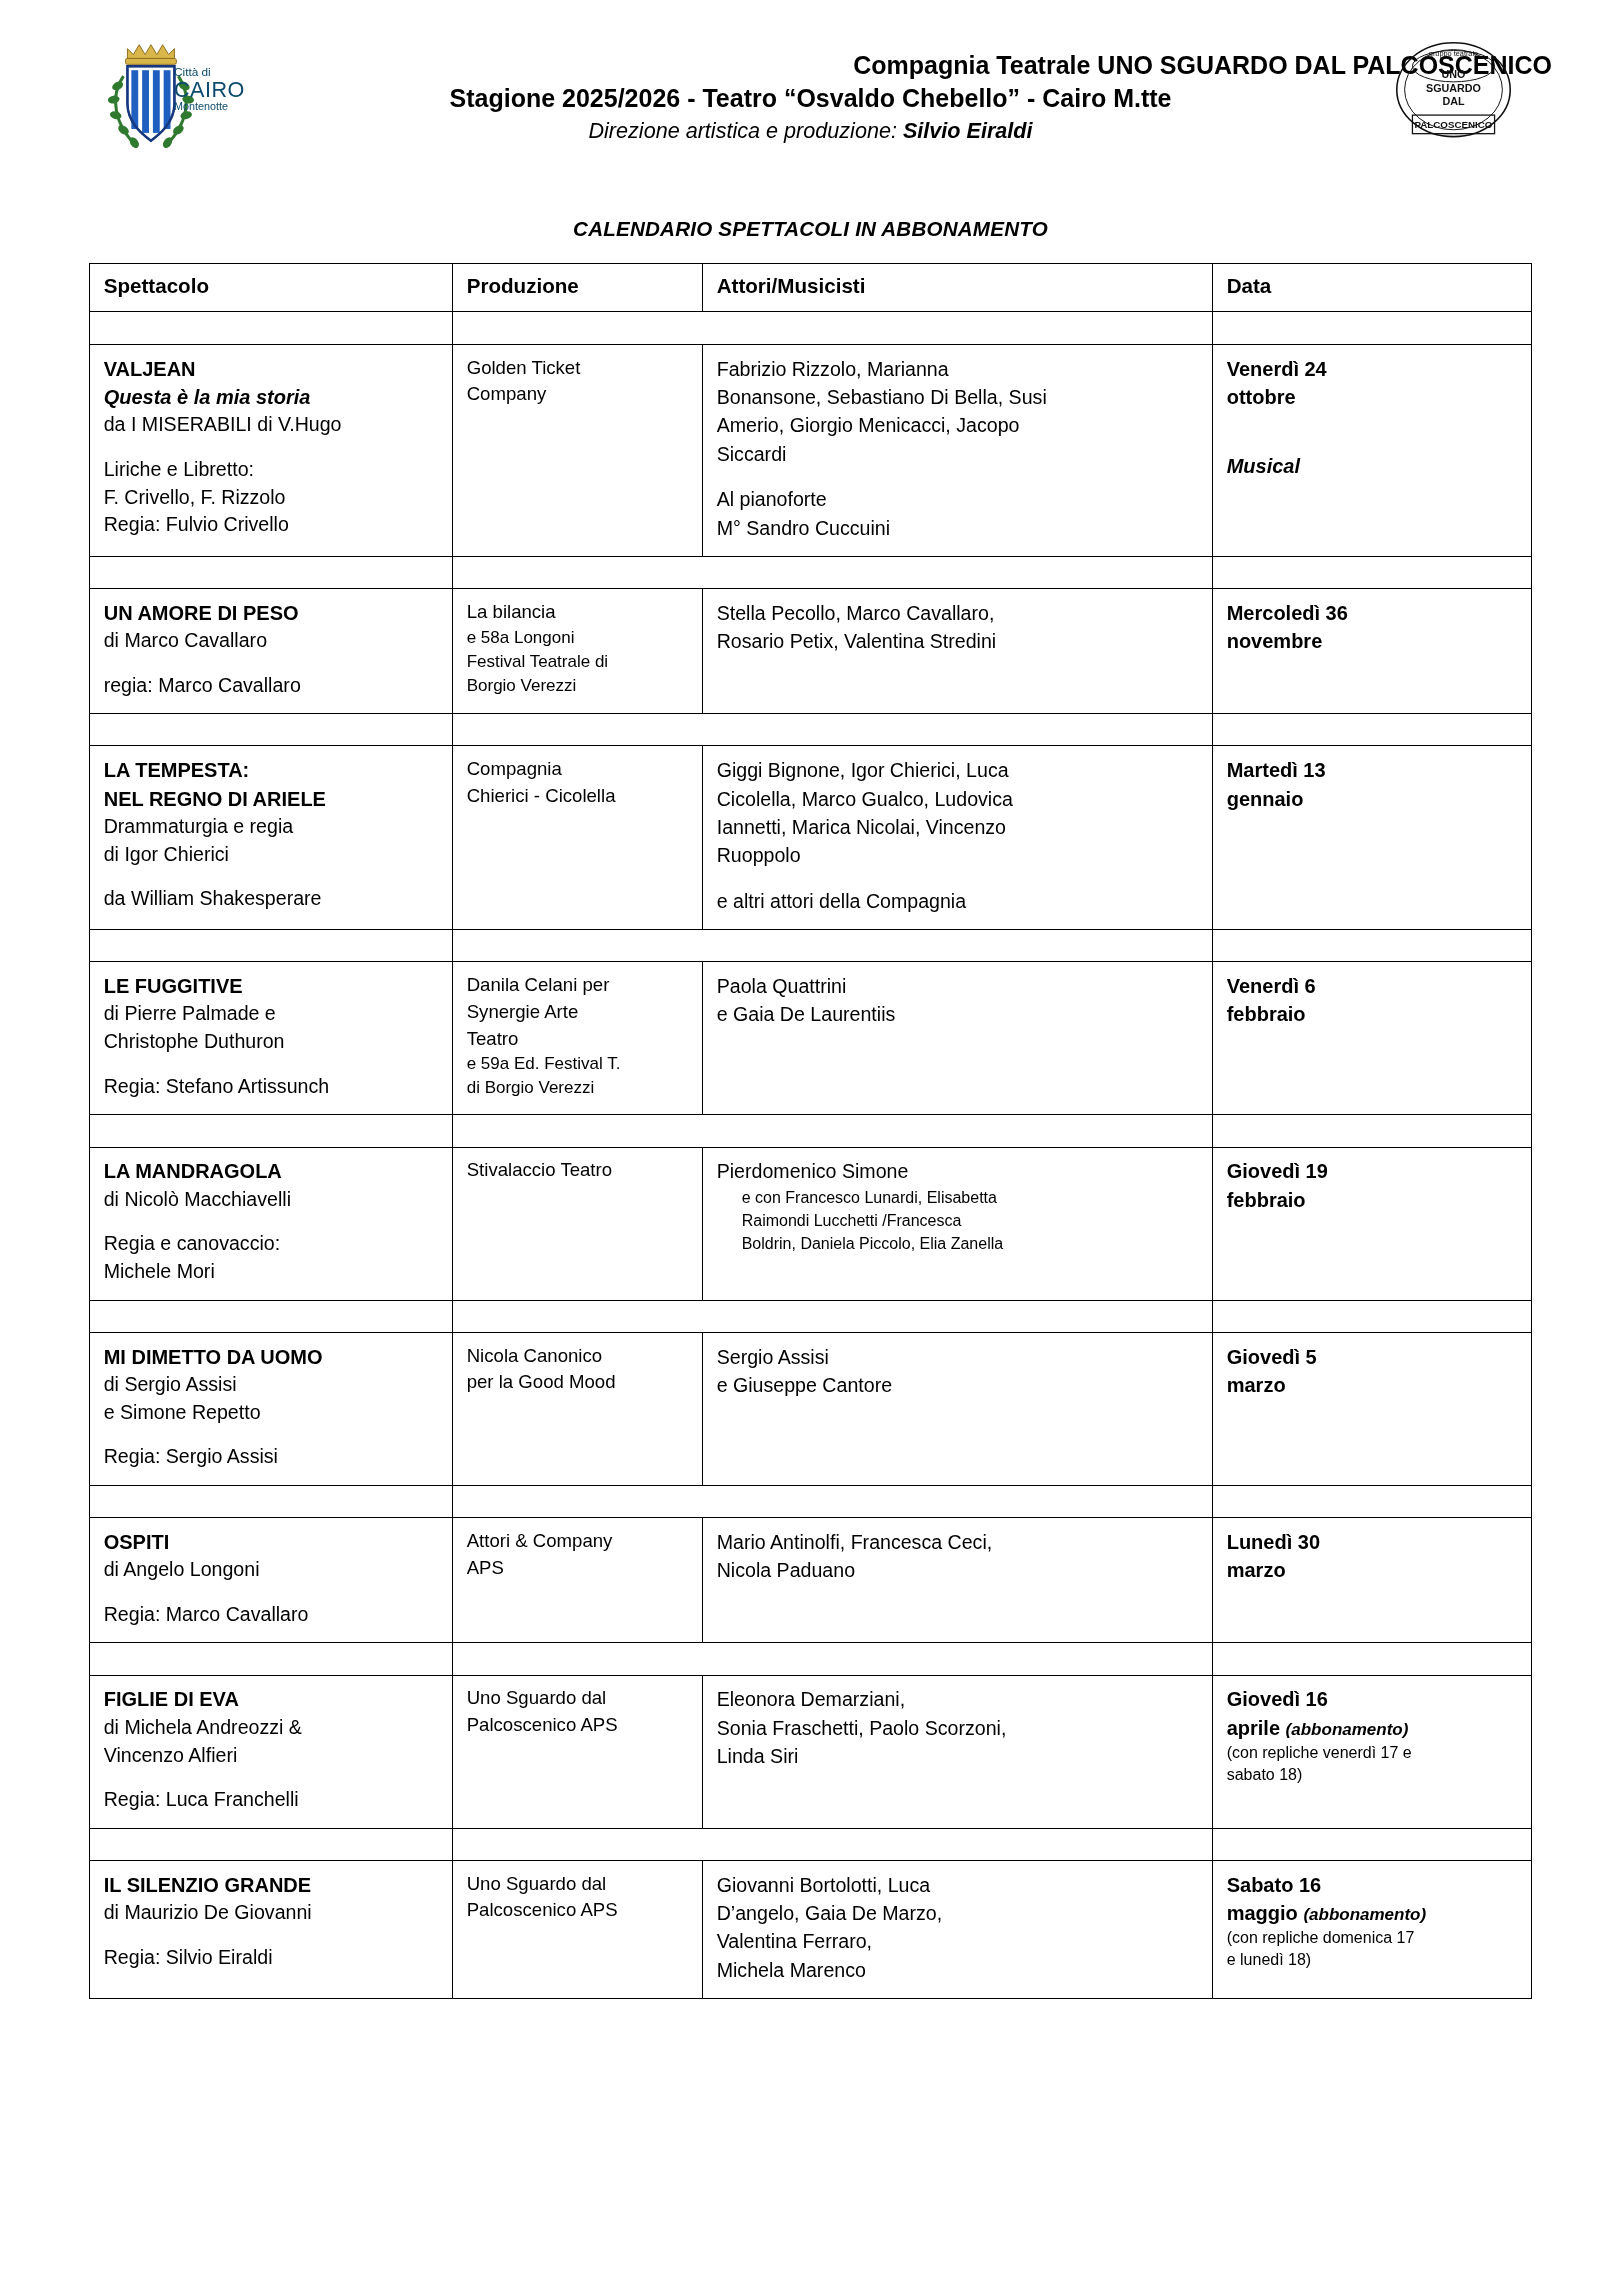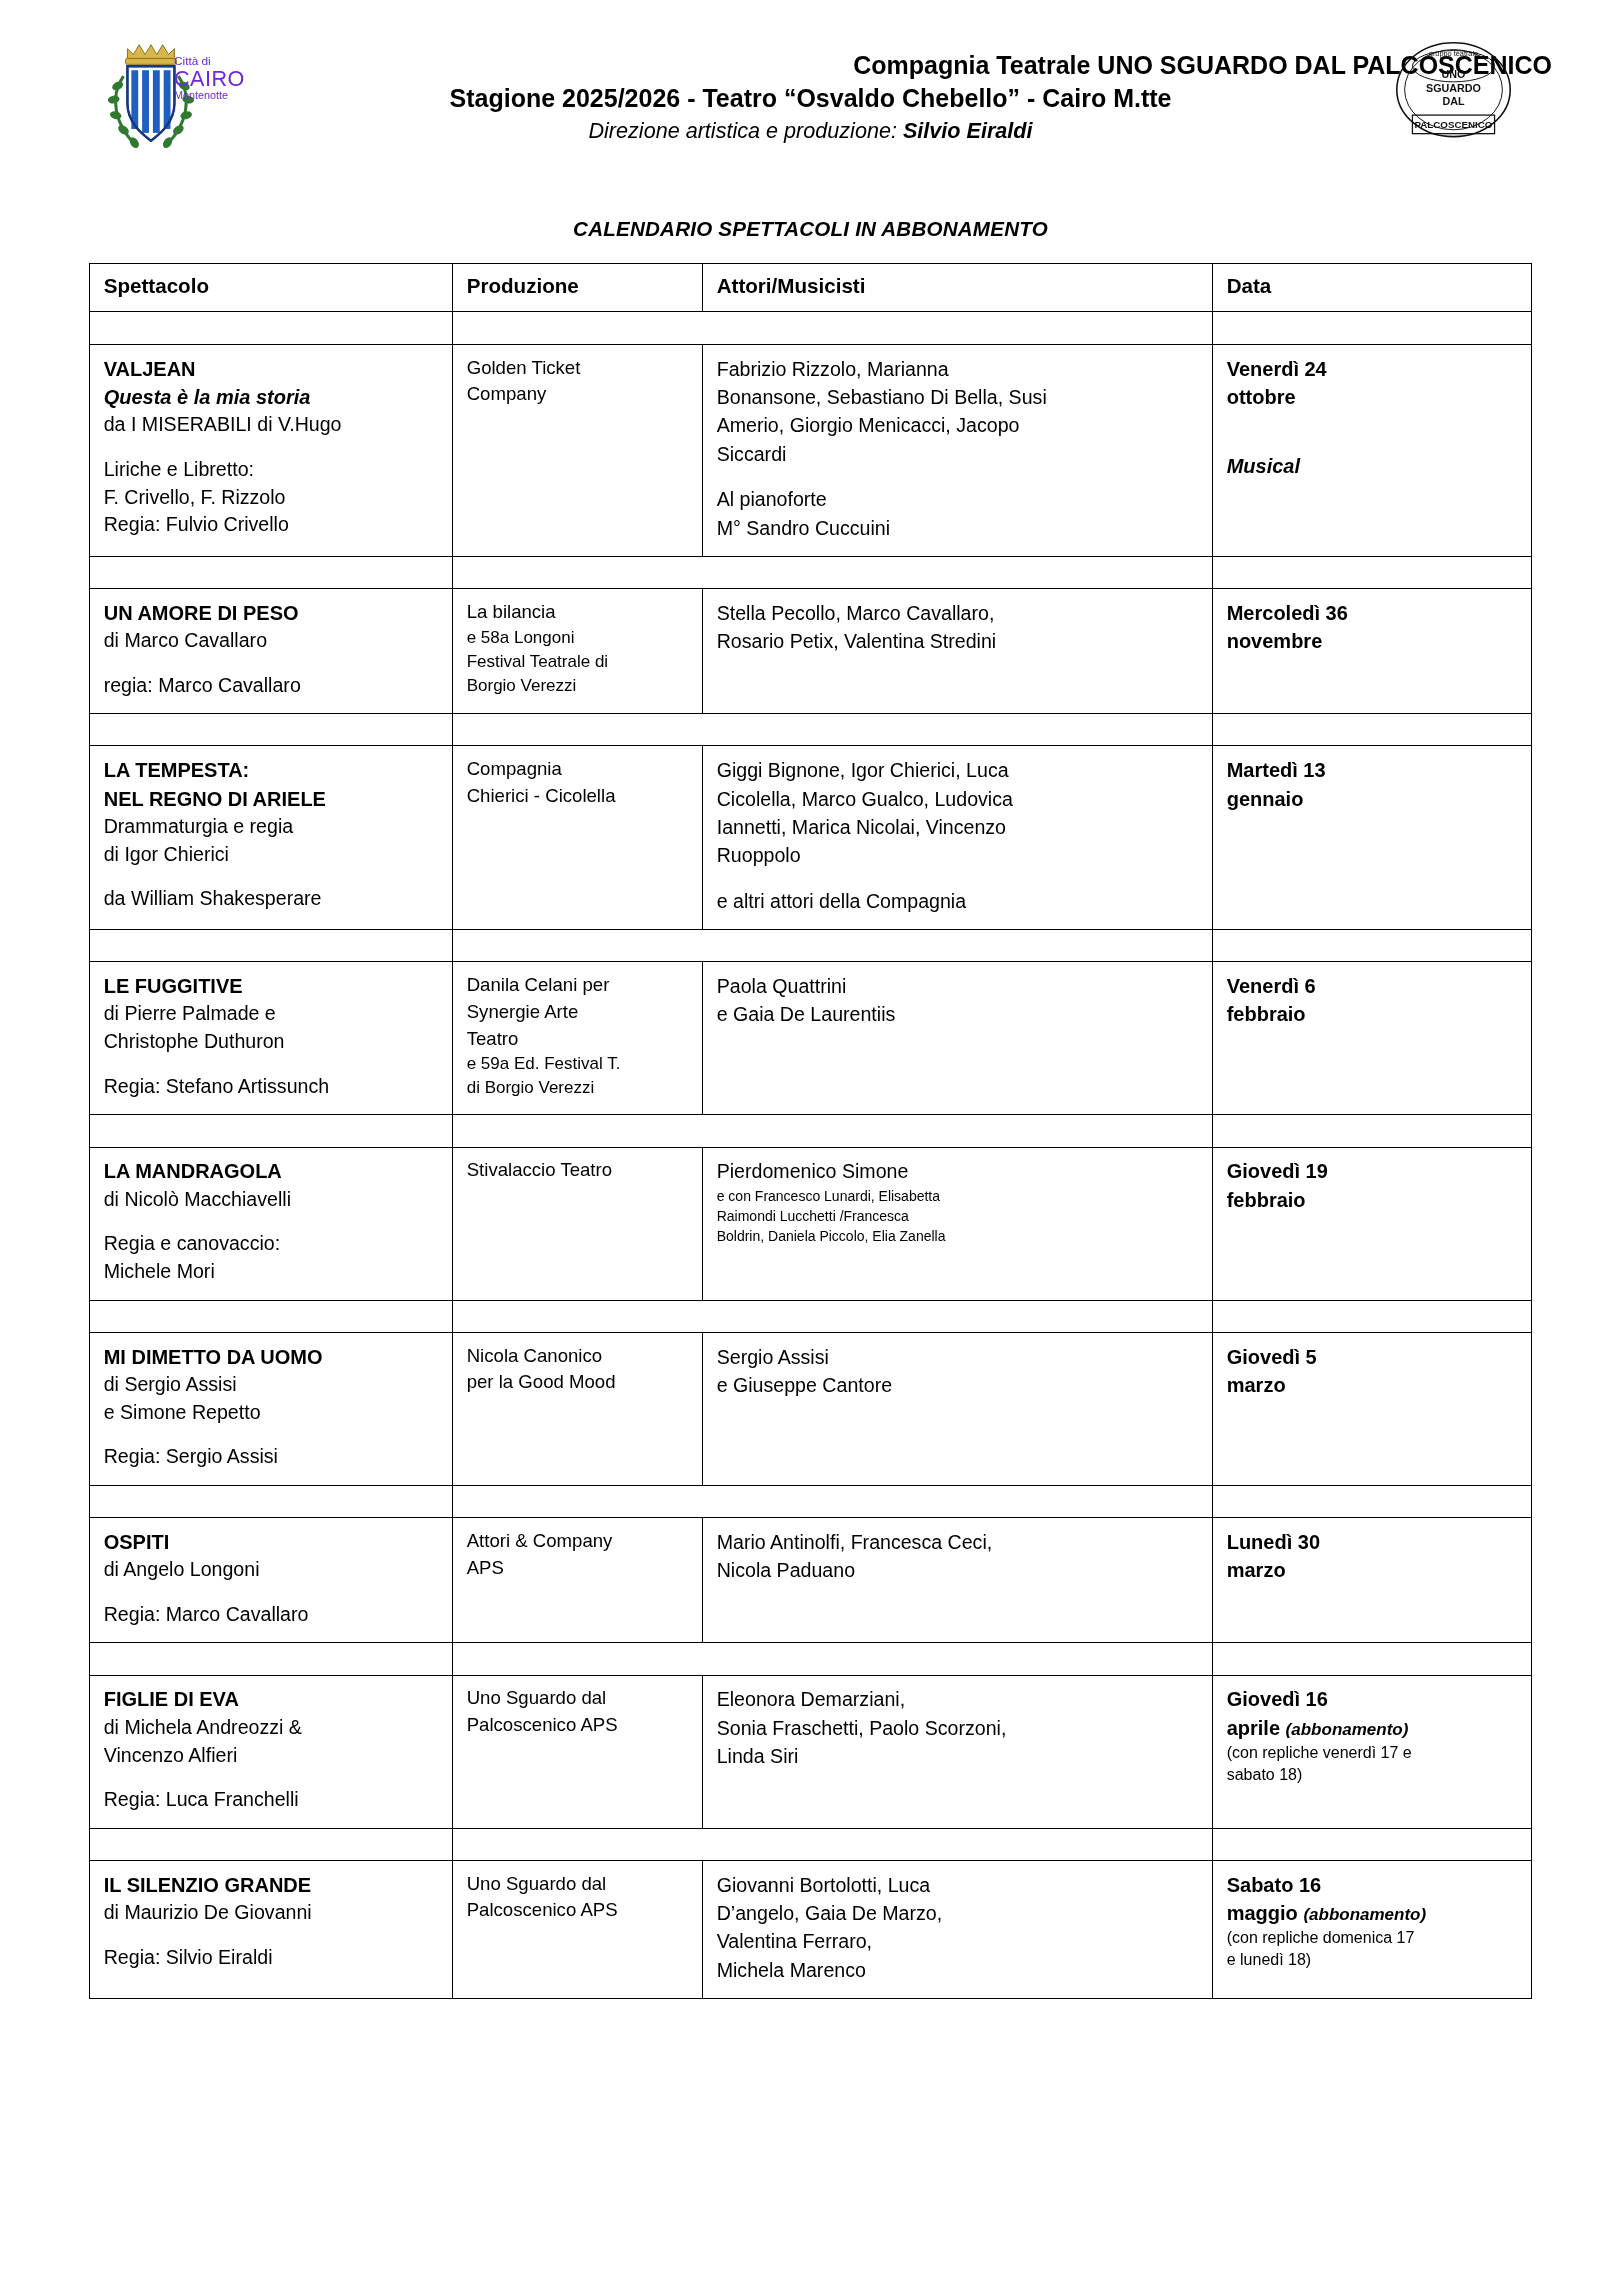--- a/index.html
+++ b/index.html
@@ -36,24 +36,24 @@
     height: 142px;
   }
   .crest-inner {
     position: relative;
     width: 147px;
     height: 142px;
   }
   .crest-text {
     position: absolute;
     left: 76px;
-    top: 22px;
+    top: 33px;
     font-size: 13.7px;
     line-height: 1.05;
-    color: #6d28d9;
+    color: #0c4a6e;
   }
   .crest-text .l1 { font-size: 11.8px; }
   .crest-text .l2 { font-size: 21.6px; letter-spacing: 0.5px; }
   .crest-text .l3 { font-size: 10.8px; }
 
   .titleblock {
     text-align: center;
     padding-top: 21.6px;
   }
   .titleblock .t1 {
@@ -153,22 +153,23 @@
   .prod-small {
     font-size: 17px;
     line-height: 1.42;
   }
   .act-line {
     font-size: 19.6px;
     line-height: 1.45;
   }
   .act-line.gap { margin-top: 17px; }
   .act-small {
-    font-size: 14px;
+    font-size: 16px;
     line-height: 1.45;
+    margin-left: 25px;
   }
   .date-line {
     font-size: 20px;
     font-weight: bold;
     line-height: 1.42;
   }
   .date-it {
     font-size: 20px;
     font-weight: bold;
     font-style: italic;

